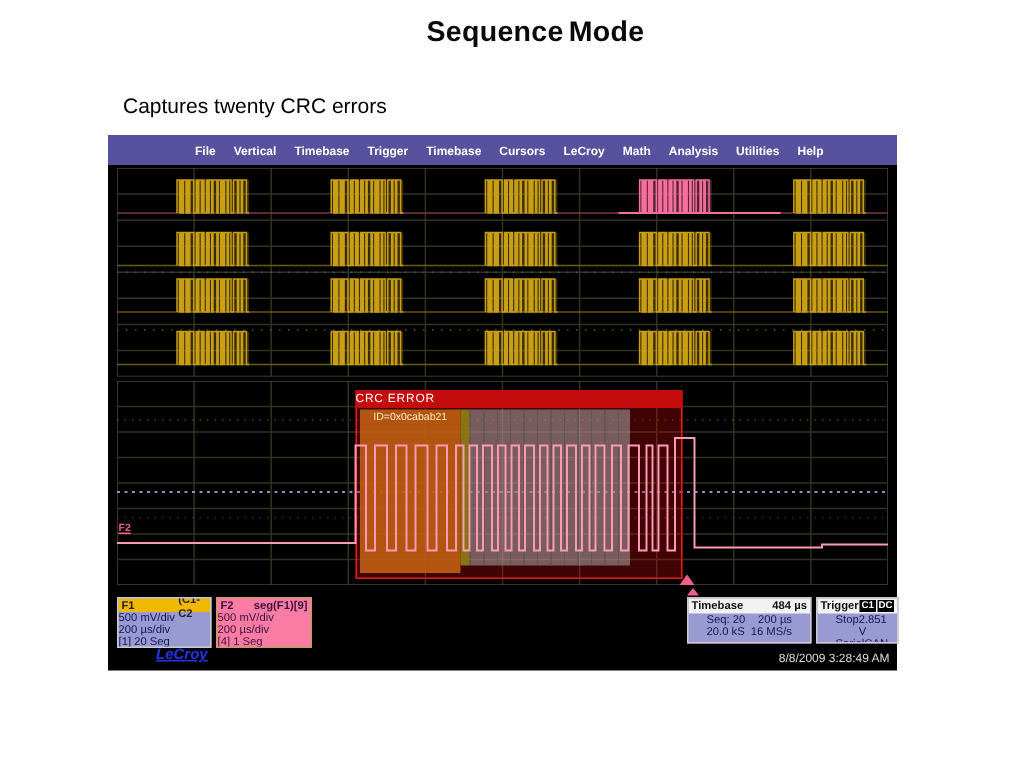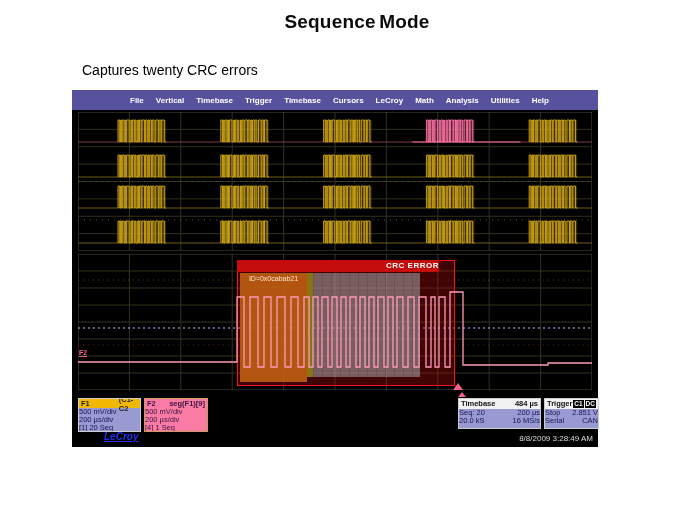--- a/index.html
+++ b/index.html
@@ -16,43 +16,43 @@
   .menubar span{color:#fff;font-size:8px;font-weight:bold;white-space:nowrap;cursor:default;}
 
   .grid{position:absolute;background:#000;}
   #upperGridBox{left:6px;top:22px;width:514px;height:139px;}
   #lowerGridBox{left:6px;top:164px;width:514px;height:136px;}
   .grid svg{position:absolute;left:0;top:0;}
 
   
   .redbox{position:absolute;left:159px;top:6px;width:218px;height:126px;
     background:rgba(190,12,12,.34);border:1px solid #ee1616;box-sizing:border-box;z-index:2;}
-  .crcband{position:absolute;left:159px;top:6px;width:202px;height:12px;background:#c40c0c;
-    color:#fff;font-size:8px;font-weight:bold;text-align:right;line-height:12px;z-index:5;letter-spacing:.5px;}
+  .crcband{position:absolute;left:159px;top:6px;width:218px;height:12px;background:#c40c0c;
+    color:#fff;font-size:8px;font-weight:normal;text-align:left;line-height:12px;z-index:5;letter-spacing:.5px;}
   .orangebox{position:absolute;left:162px;top:19px;width:67px;height:109px;
     background:rgba(193,97,18,.88);z-index:2;}
   .idlabel{position:absolute;left:162px;top:21px;width:67px;text-align:center;color:#ffe9c8;
     font-size:7px;z-index:5;white-space:nowrap;}
   .olivestrip{position:absolute;left:229px;top:19px;width:6px;height:104px;
     background:rgba(148,128,22,.9);z-index:2;}
   .graybox{position:absolute;left:235px;top:19px;width:107px;height:104px;
     background:rgba(168,168,170,.55);z-index:2;
     background-image:repeating-linear-gradient(90deg,rgba(80,80,85,.55) 0 1px,transparent 1px 9px);}
   #lowerTraceSvg{z-index:4;}
   .f2label{position:absolute;left:1px;top:95px;color:#f5608a;font-size:7px;font-weight:bold;
     text-decoration:underline;z-index:6;}
   .trig-tri{position:absolute;left:375px;top:129px;width:0;height:0;z-index:6;
     border-left:5px solid transparent;border-right:5px solid transparent;border-bottom:7px solid #f5608a;}
 
   
   .descbox{position:absolute;box-sizing:border-box;font-size:7.5px;color:#14145a;overflow:hidden;}
   .descbox .hdr{display:flex;justify-content:space-between;align-items:center;
     font-weight:bold;height:9px;line-height:9px;padding:0 2px;}
   .descbox .bodyln{text-align:left;padding-right:2px;line-height:8px;}
-  .row2{display:flex;justify-content:space-between;padding:0 0;line-height:8px;}
+  .row2{display:flex;justify-content:space-between;padding:0 12px;line-height:8px;}
 
   #f1box{left:6px;top:308px;width:63px;height:34px;background:#9a9ad2;border:1px solid #ccc;}
   #f1box .hdr{background:#f0b800;color:#222;gap:29px;}
   #f2box{left:72px;top:308px;width:64px;height:34px;background:#fa7ca4;color:#3c1040;border:1px solid #c96;}
   #f2box .hdr{background:#fa7ca4;color:#3c1040;}
 
   #tbbox{left:386px;top:308px;width:83px;height:31px;background:#9a9ad2;border:1px solid #ccc;}
   #trbox{left:472px;top:308px;width:55px;height:31px;background:#9a9ad2;border:1px solid #ccc;}
   .whdr{display:flex;justify-content:space-between;align-items:center;background:#f2f2f2;
     color:#111;font-weight:bold;height:10px;line-height:10px;padding:0 2px;font-size:7.5px;}

